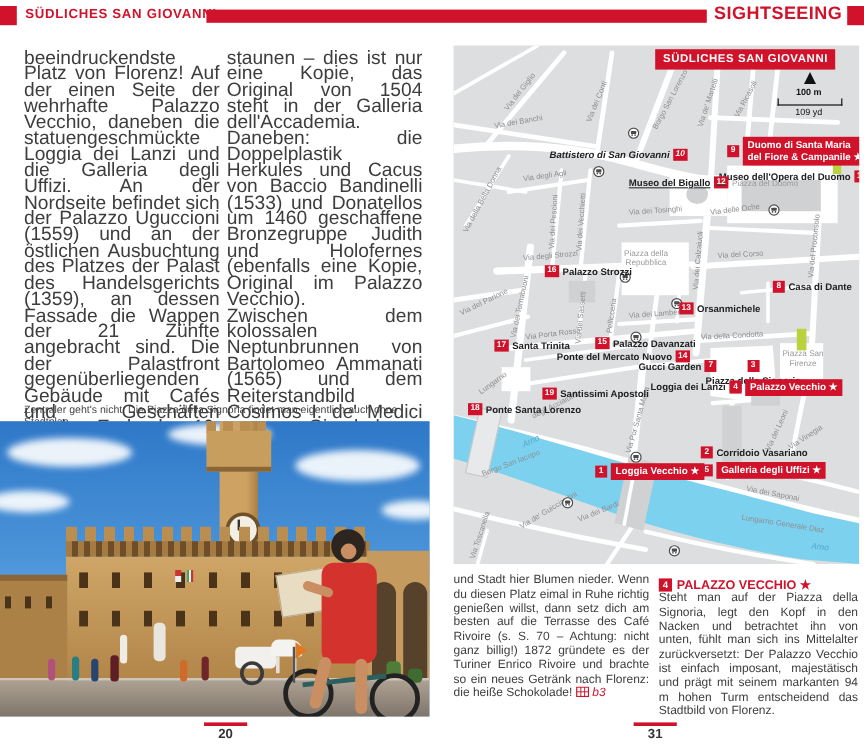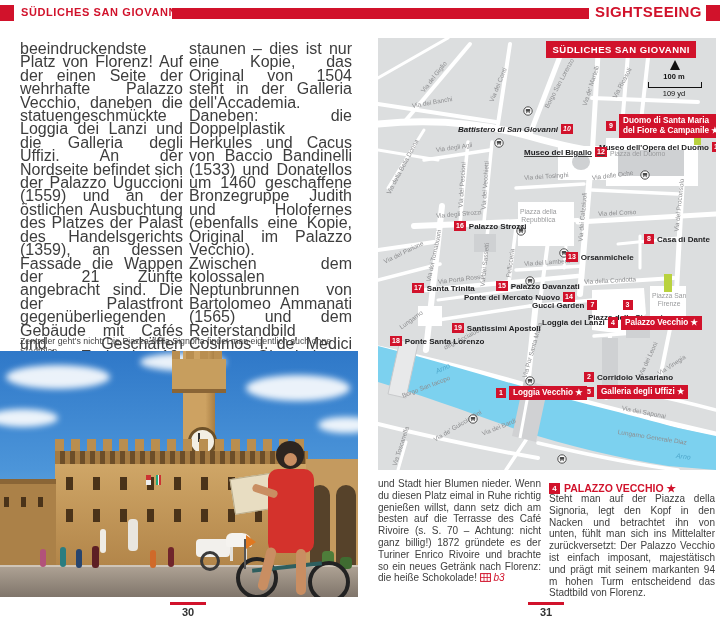--- a/index.html
+++ b/index.html
@@ -130,21 +130,21 @@
     <div class="ph" style="left:232px;top:124px;width:50px;height:34px;background:#e8ddc2;border:1px solid #b8ab8a;transform:rotate(-9deg);"></div>
     <div class="ph" style="left:276px;top:90px;width:28px;height:28px;border-radius:50%;background:#2d2520;"></div>
     <div class="ph" style="left:284px;top:102px;width:13px;height:13px;border-radius:50%;background:#c98e62;"></div>
     <div class="ph" style="left:268px;top:118px;width:46px;height:84px;border-radius:10px;background:#d4322c;"></div>
     <div class="ph" style="left:252px;top:136px;width:26px;height:8px;border-radius:4px;background:#c98e62;transform:rotate(18deg);"></div>
     <div class="ph" style="left:262px;top:196px;width:10px;height:44px;border-radius:5px;background:#c98e62;transform:rotate(14deg);"></div>
     <div class="ph" style="left:296px;top:198px;width:10px;height:46px;border-radius:5px;background:#c98e62;"></div>
   </div>
 
   <div class="foot-line" style="left:170px;"></div>
-  <div class="foot-num" style="left:168px;">30</div>
+  <div class="foot-num" style="left:168px;">20</div>
 </div>
 
 <div>
 
   <div id="map">
     <svg width="338" height="432" viewBox="0 0 338 432">
       <rect x="0" y="0" width="338" height="432" fill="#dcdedf"></rect>
       <g stroke="#ffffff" fill="none" stroke-linecap="round">
         <path d="M0,86 Q80,78 150,98 T240,112" stroke-width="7"></path>
         <path d="M0,66 L118,84" stroke-width="4"></path>

